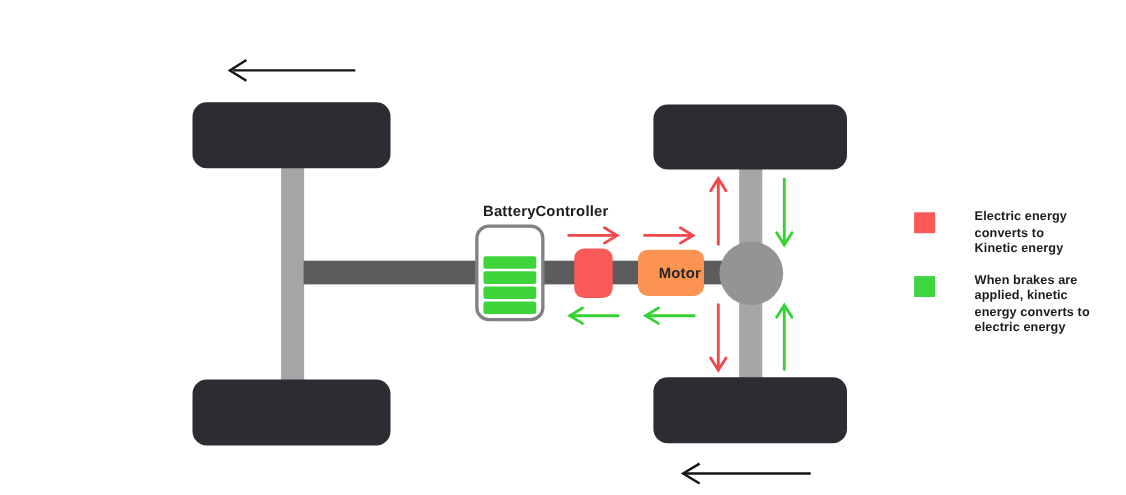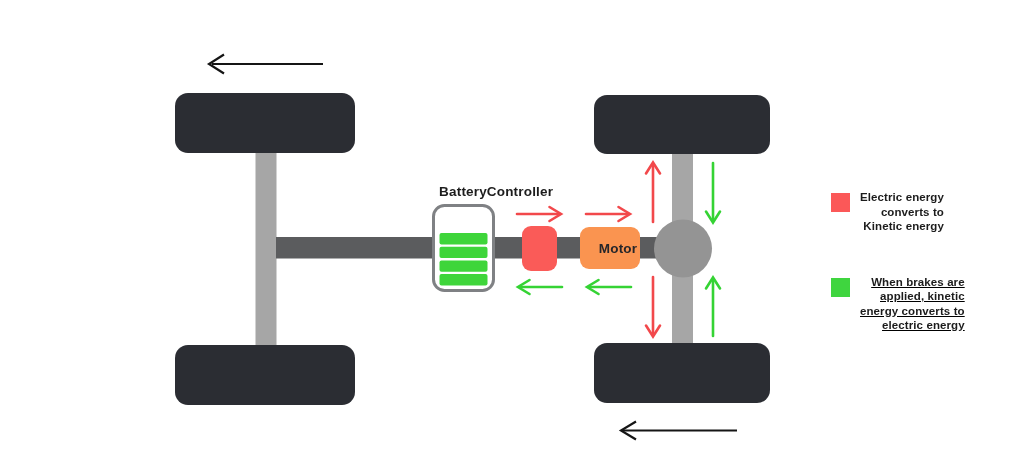--- a/index.html
+++ b/index.html
@@ -37,22 +37,22 @@
   }
   .battery-label{left:423px;top:184px;width:80px;}
   .controller-label{left:480px;top:184px;width:80px;}
   .motor-label{
     position:absolute;left:580px;top:227px;width:76px;height:42px;
     display:flex;align-items:center;justify-content:center;
     font-size:13.5px;font-weight:600;color:#26262a;letter-spacing:.2px;text-align:right;
   }
 
   .legend{position:absolute;left:831px;top:190px;width:190px;}
-  .legend-item{display:flex;align-items:flex-start;gap:10px;text-align:right;}
-  .legend-item + .legend-item{margin-top:41px;text-decoration:underline;}
+  .legend-item{display:flex;align-items:flex-start;gap:36px;}
+  .legend-item + .legend-item{margin-top:14px;}
   .swatch{width:19px;height:19px;flex:0 0 19px;margin-top:3px;}
   .swatch.red{background:var(--legendRed,#fb5858);}
   .swatch.green{background:var(--legendGreen,#3fd53f);}
   .legend-text{
     font-size:11.5px;font-weight:600;line-height:14.5px;
     color:var(--label,#1c1c1c);white-space:pre-line;letter-spacing:.1px;
   }
 </style>
 </head>
 <body>

